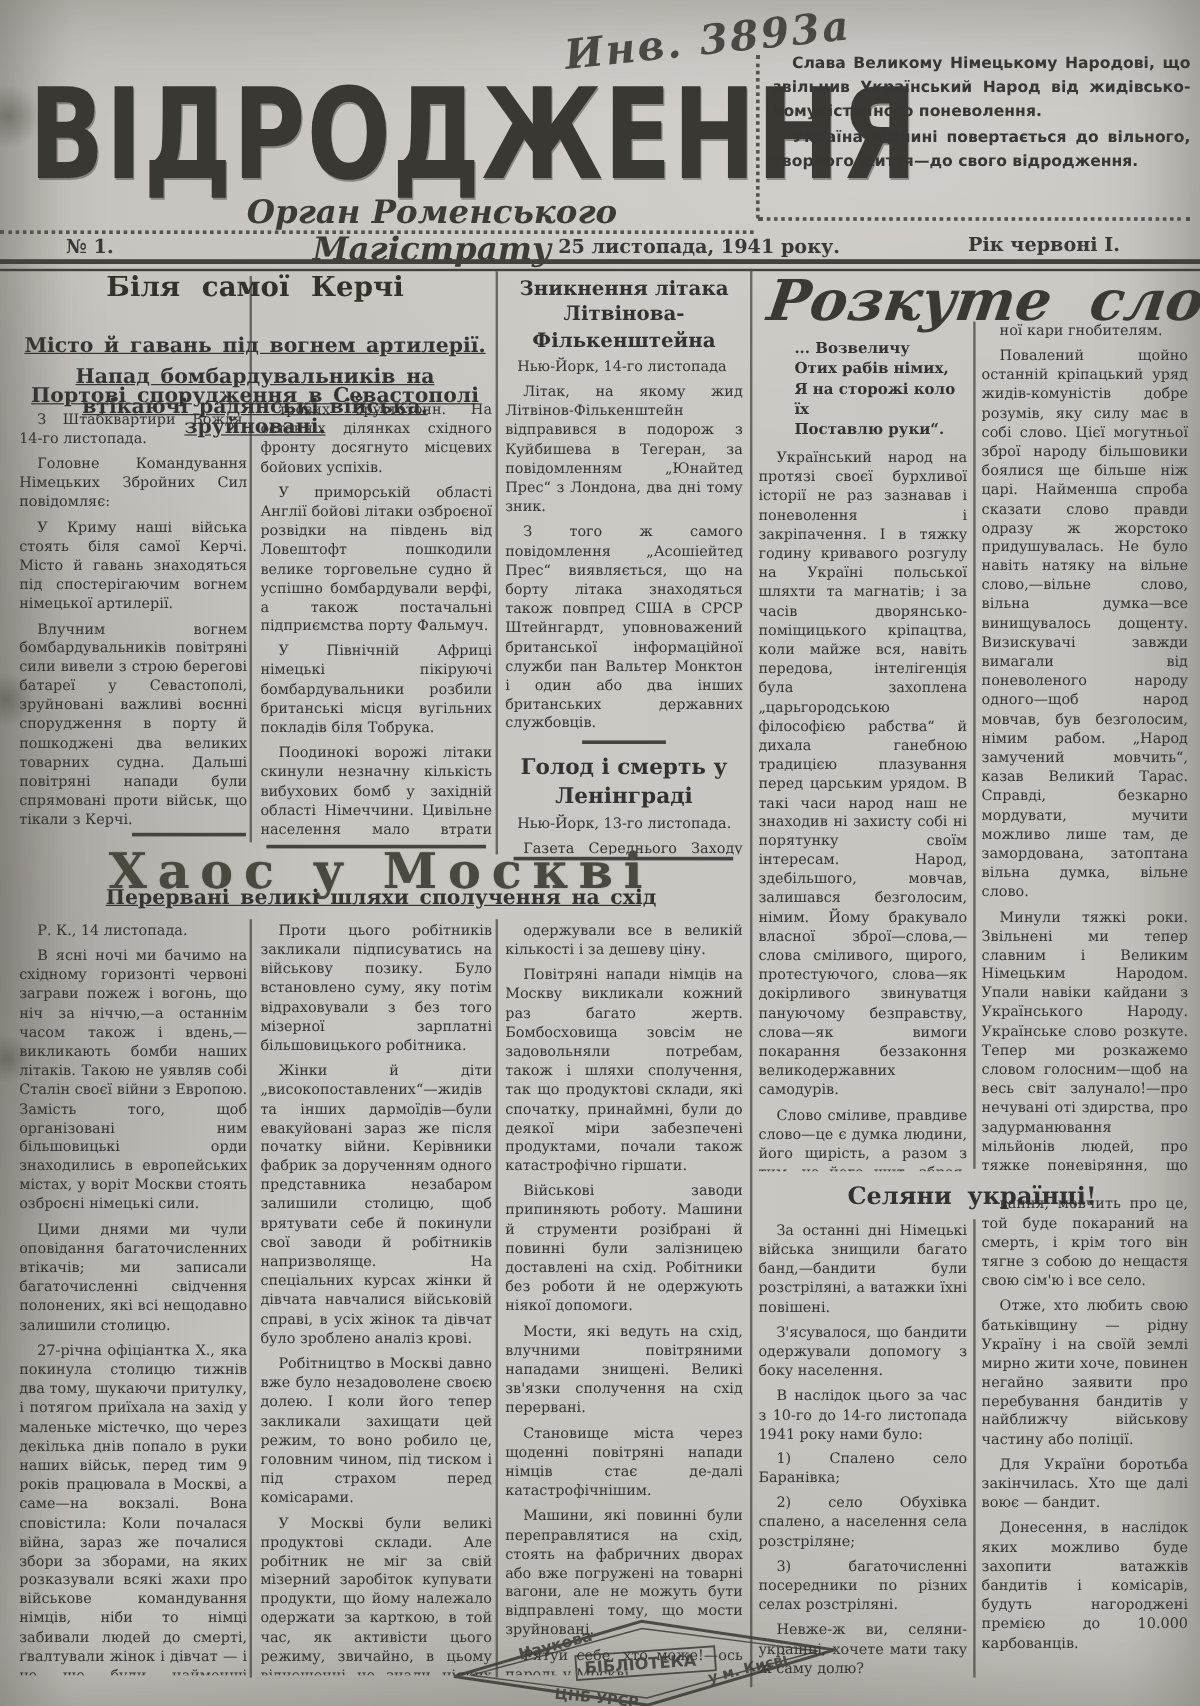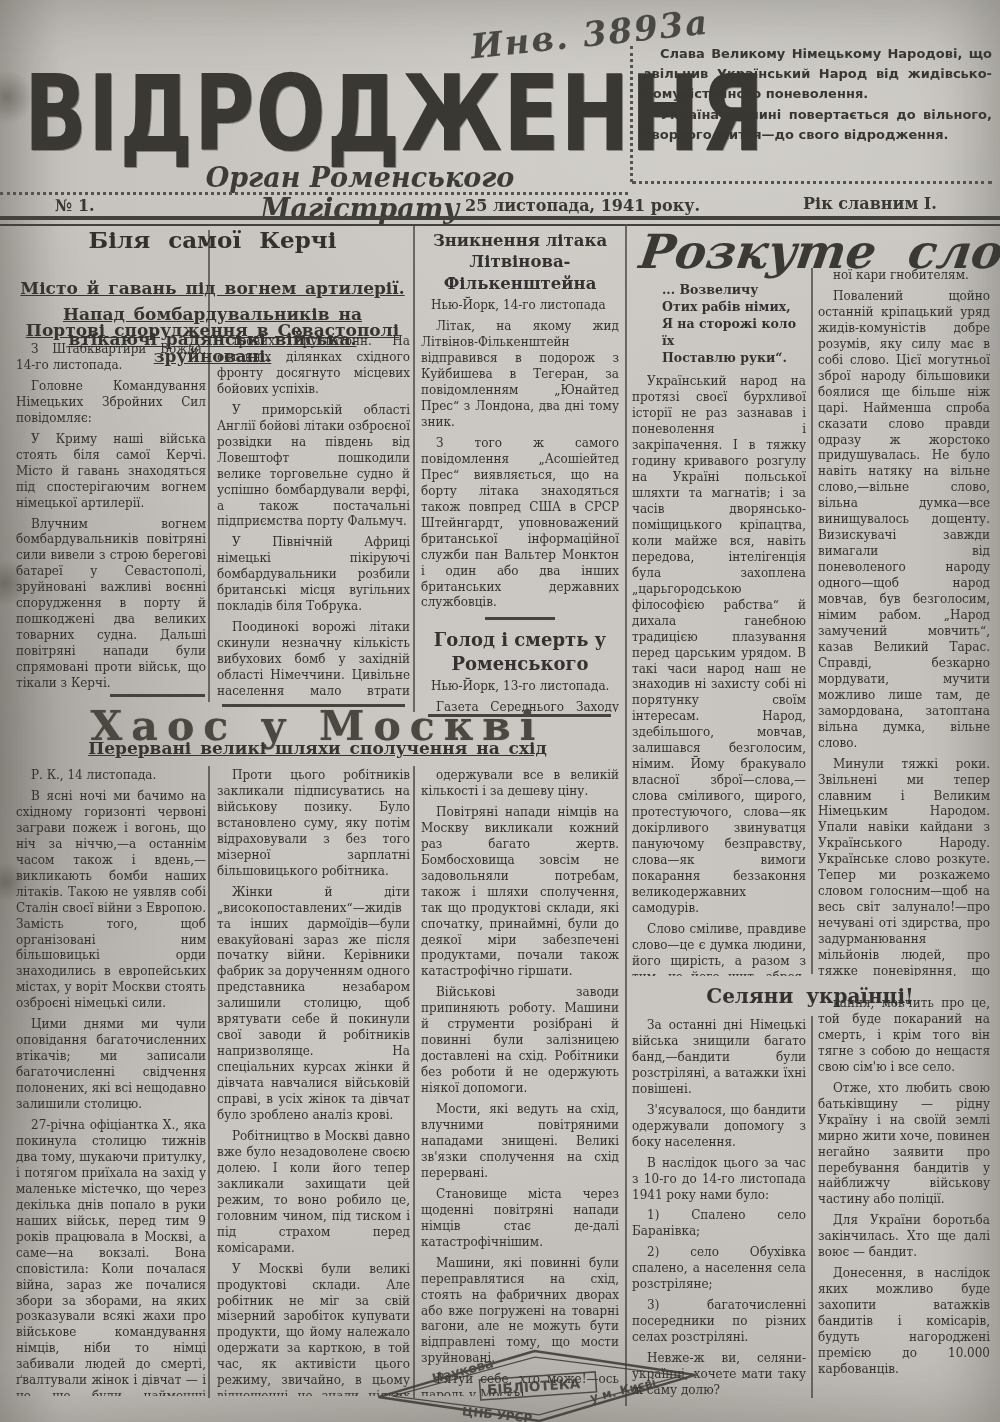--- a/index.html
+++ b/index.html
@@ -59,21 +59,21 @@
   <div class="abs slogan" style="left:644px;top:44px;width:348px;">
     <p>Слава Великому Німецькому Народові, що звільнив Український Народ від жидівсько-комуністичного поневолення.</p>
     <p>Україна віднині повертається до вільного, творчого життя—до свого відродження.</p>
   </div>
 
   <div class="abs dotted-h" style="left:0;top:192px;width:628px;"></div>
   <div class="abs dotted-h" style="left:632px;top:181px;width:360px;"></div>
 
   <div class="abs issue-line" style="left:55px;top:196px;">№ 1.</div>
   <div class="abs issue-line" style="left:300px;top:196px;width:400px;text-align:right;">25 листопада, 1941 року.</div>
-  <div class="abs issue-line" style="left:760px;top:194px;width:220px;text-align:center;">Рік славним I.</div>
+  <div class="abs issue-line" style="left:760px;top:194px;width:220px;text-align:center;">Рік червоні I.</div>
 
   <div class="abs double-rule" style="left:0;top:216px;width:1000px;"></div>
 
   <div class="vrule" style="left:208px;top:230px;height:472px;"></div>
   <div class="vrule" style="left:413px;top:226px;height:486px;"></div>
   <div class="vrule" style="left:625px;top:224px;height:1182px;"></div>
   <div class="vrule" style="left:811px;top:268px;height:706px;"></div>
   <div class="vrule" style="left:208px;top:766px;height:632px;"></div>
   <div class="vrule" style="left:413px;top:766px;height:632px;"></div>
   <div class="vrule" style="left:811px;top:1016px;height:382px;"></div>
@@ -102,21 +102,21 @@
       <div>Літвінова-Фількенштейна</div>
     </div>
     <p class="dateline">Нью-Йорк, 14-го листопада</p>
     <div>
         <p class="para">Літак, на якому жид Літвінов-Фількенштейн відправився в подорож з Куйбишева в Тегеран, за повідомленням „Юнайтед Прес“ з Лондона, два дні тому зник.</p>
         <p class="para">З того ж самого повідомлення „Асошіейтед Прес“ виявляється, що на борту літака знаходяться також повпред США в СРСР Штейнгардт, уповноважений британської інформаційної служби пан Вальтер Монктон і один або два інших британських державних службовців.</p>
       </div>
     <div style="height:3px;background:#45433e;width:70px;margin:6px auto 8px;"></div>
     <div class="h-small" style="font-size:18px;">
       <div>Голод і смерть у</div>
-      <div>Роменського</div>
+      <div>Ленінграді</div>
     </div>
     <p class="dateline">Нью-Йорк, 13-го листопада.</p>
     <div>
         <p class="para">Газета Середнього Заходу вміщає допис свого ленінградського кореспондента на фінляндському фронті. Полонені розказали йому, що населення Ленінграда повільно вимирає з голоду. Народ зовсім знесилений. Люди вимирають масами.</p>
       </div>
   </div>
   <div class="hrule-short" style="left:428px;top:714px;width:183px;"></div>
 
   <div class="abs h-rozkute" style="left:640px;top:224px;width:340px;">Розкуте слово</div>
   <div class="body-col" style="left:632px;top:282px;width:174px;height:694px;">

